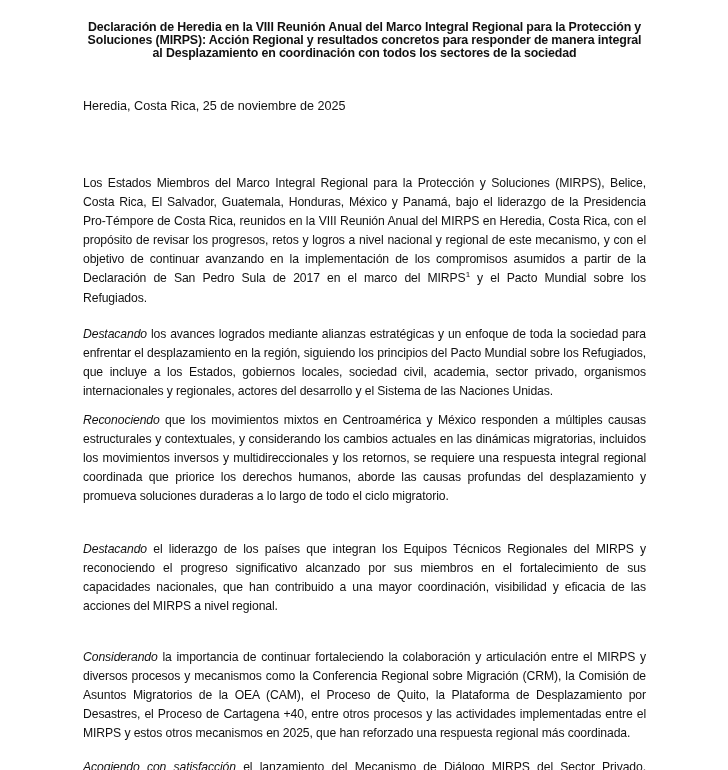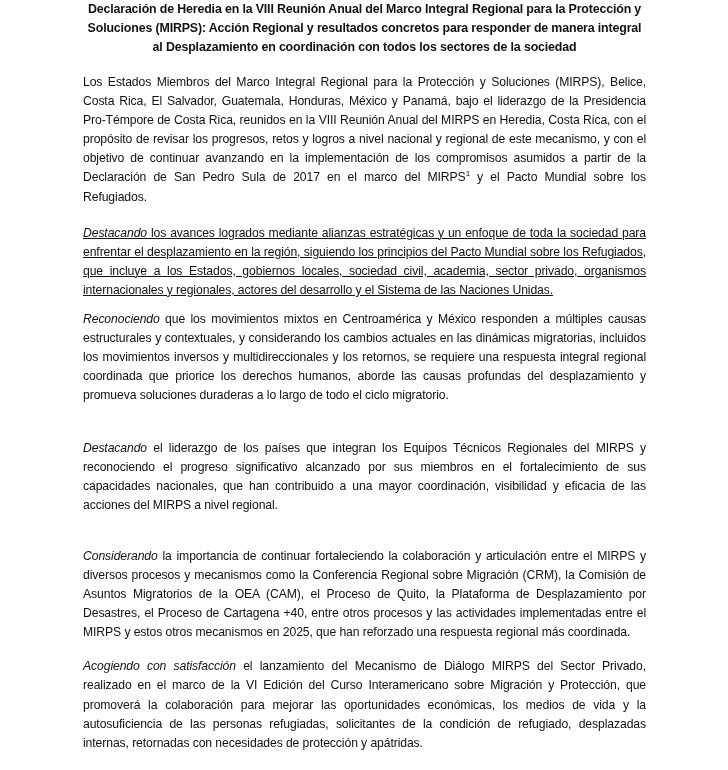--- a/index.html
+++ b/index.html
@@ -1,37 +1,38 @@
 <!DOCTYPE html>
 <html><head>
 <meta charset="utf-8">
 <style>
   html, body { margin:0; padding:0; background:#ffffff; }
   body { width:728px; height:770px; overflow:hidden; position:relative;
          font-family:"Liberation Sans", "DejaVu Sans", sans-serif; color:#111; }
   .page { position:absolute; left:83px; top:0; width:563px; }
-  .title { text-align:center; font-weight:bold; font-size:12.4px;
-           line-height:19px; letter-spacing:-0.15px; }
+  .title { margin-top:21px; text-align:center; font-weight:bold; font-size:12.4px;
+           line-height:13px; letter-spacing:-0.15px; }
   .dateline { margin-top:37px; font-size:12.6px; line-height:19px; }
   .para { font-size:12.2px; line-height:19.1px; text-align:justify; margin:0; letter-spacing:-0.1px; }
-  .p1 { margin-top:16px; }
-  .p2 { margin-top:17px;text-decoration:underline; }
+  .p1 { margin-top:58px; }
+  .p2 { margin-top:17px; }
   .p3 { margin-top:10px; }
   .p4 { margin-top:33px; }
   .p5 { margin-top:32px; }
   .p6 { margin-top:15px; }
   .lead { font-style:italic; }
   sup { font-size:8px; line-height:0; }
 </style>
 </head>
 <body>
 
 <div class="page">
   <div class="title">Declaración de Heredia en la VIII Reunión Anual del Marco Integral Regional para la Protección y Soluciones (MIRPS): Acción Regional y resultados concretos para responder de manera integral al Desplazamiento en coordinación con todos los sectores de la sociedad</div>
 
+  <div class="dateline">Heredia, Costa Rica, 25 de noviembre de 2025</div>
 
   <p class="para p1"><span>Los Estados Miembros del Marco Integral Regional para la Protección y Soluciones (MIRPS), Belice, Costa Rica, El Salvador, Guatemala, Honduras, México y Panamá,  bajo el liderazgo de la Presidencia Pro-Témpore de Costa Rica, reunidos en la VIII Reunión Anual del MIRPS en Heredia, Costa Rica, con el propósito de revisar los progresos, retos y logros a nivel nacional y regional de este mecanismo, y con el objetivo de continuar avanzando en la implementación de los compromisos asumidos a partir de la Declaración de San Pedro Sula de 2017 en el marco del MIRPS</span><sup>1</sup><span> y el Pacto Mundial sobre los Refugiados.</span></p>
 
   <p class="para p2"><span class="lead">Destacando</span><span> los avances logrados mediante alianzas estratégicas y un enfoque de toda la sociedad para enfrentar el desplazamiento en la región, siguiendo los principios del Pacto Mundial sobre los Refugiados, que incluye a los Estados, gobiernos locales, sociedad civil, academia, sector privado, organismos internacionales y regionales, actores del desarrollo y el Sistema de las Naciones Unidas.</span></p>
 
   <p class="para p3"><span class="lead">Reconociendo</span><span> que los movimientos mixtos en Centroamérica y México responden a múltiples causas estructurales y contextuales, y considerando los cambios actuales en las dinámicas migratorias, incluidos los movimientos inversos y multidireccionales y los retornos, se requiere una respuesta integral regional coordinada que priorice los derechos humanos, aborde las causas profundas del desplazamiento y promueva soluciones duraderas a lo largo de todo el ciclo migratorio.</span></p>
 
   <p class="para p4"><span class="lead">Destacando</span><span> el liderazgo de los países que integran los Equipos Técnicos Regionales del MIRPS y reconociendo el progreso significativo alcanzado por sus miembros en el fortalecimiento de sus capacidades nacionales, que han contribuido a una mayor coordinación, visibilidad y eficacia de las acciones del MIRPS a nivel regional.</span></p>
 
   <p class="para p5"><span class="lead">Considerando</span><span> la importancia de continuar fortaleciendo la colaboración y articulación entre el MIRPS y diversos procesos y mecanismos como la Conferencia Regional sobre Migración (CRM), la Comisión de Asuntos Migratorios de la OEA (CAM), el Proceso de Quito, la Plataforma de Desplazamiento por Desastres, el Proceso de Cartagena +40, entre otros procesos y las actividades implementadas entre el MIRPS y estos otros mecanismos en 2025, que han reforzado una respuesta regional más coordinada.</span></p>

